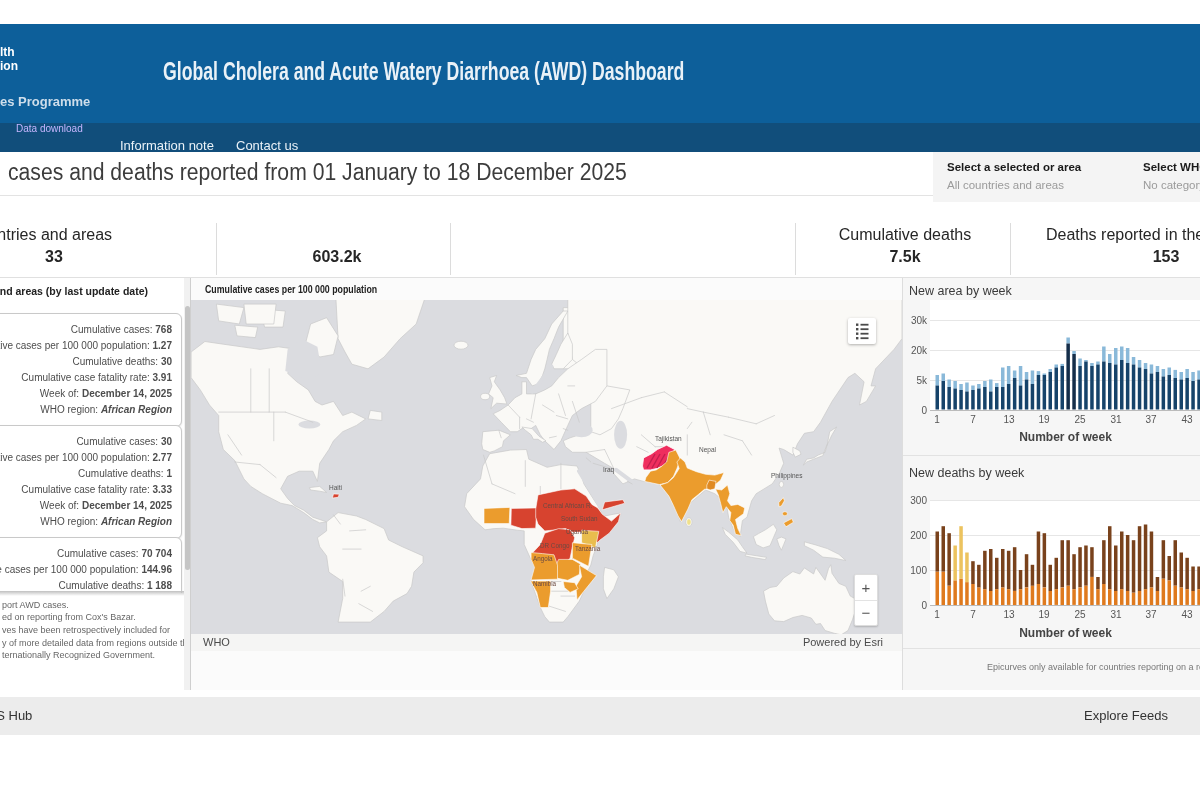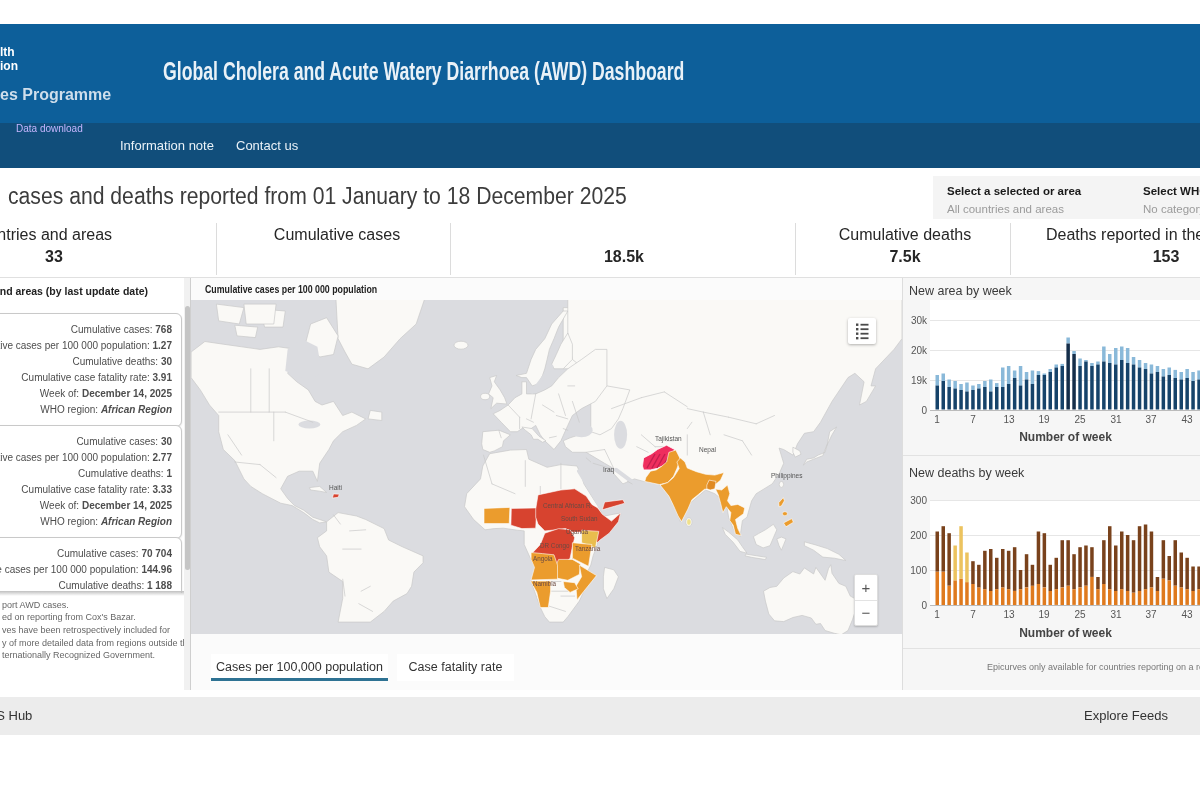--- a/index.html
+++ b/index.html
@@ -2,43 +2,42 @@
 <html><head><meta charset="utf-8"><style>
 *{margin:0;padding:0;box-sizing:border-box}
 body{width:1200px;height:800px;font-family:"Liberation Sans",sans-serif;background:#fff;overflow:hidden;position:relative}
 .abs{position:absolute}
 .xt{position:absolute;font-size:10px;color:#555;width:16px;text-align:center}
 .yt{position:absolute;font-size:10px;color:#555;width:24px;text-align:right}
 </style></head><body>
 
 <div class="abs" style="left:0;top:24px;width:1200px;height:99px;background:#0d5f9a">
   <div class="abs" style="left:0px;top:21px;font-size:12px;font-weight:bold;color:#fff;line-height:14px">lth<br>ion</div>
-  <div class="abs" style="left:0px;top:62px;font-size:16px;font-weight:bold;color:#cfdeeb">es Programme</div>
+  <div class="abs" style="left:0px;top:70px;font-size:13px;font-weight:bold;color:#cfdeeb">es Programme</div>
   <div class="abs" style="left:163px;top:32px;font-size:26px;font-weight:600;color:#e9f1f7;transform:scaleX(0.68);transform-origin:0 0;white-space:nowrap">Global Cholera and Acute Watery Diarrhoea (AWD) Dashboard</div>
 </div>
 <div class="abs" style="left:0;top:123px;width:1200px;height:45px;background:#114e7b">
   <div class="abs" style="left:16px;top:0;font-size:10px;color:#c4b5fd">Data download</div>
   <div class="abs" style="left:120px;top:15px;font-size:13px;color:#eaf2f8">Information note</div>
   <div class="abs" style="left:236px;top:15px;font-size:13px;color:#eaf2f8">Contact us</div>
 </div>
 
-<div class="abs" style="left:0;top:176px;width:1200px;height:50px;background:#fff;border-bottom:1px solid #e3e3e3">
+<div class="abs" style="left:0;top:152px;width:1200px;height:44px;background:#fff;border-bottom:1px solid #e3e3e3">
   <div class="abs" style="left:8px;top:7px;font-size:23px;color:#3c3c3c;transform:scaleX(0.92);transform-origin:0 0;white-space:nowrap">cases and deaths reported from 01 January to 18 December 2025</div>
   <div class="abs" style="left:933px;top:0;width:267px;height:50px;background:#f4f4f4">
     <div class="abs" style="left:14px;top:9px;font-size:11.5px;font-weight:bold;color:#1a1a1a">Select a selected or area</div>
     <div class="abs" style="left:14px;top:27px;font-size:11.5px;color:#9b9b9b">All countries and areas</div>
     <div class="abs" style="left:210px;top:9px;font-size:11.5px;font-weight:bold;color:#1a1a1a;white-space:nowrap">Select WHO region or</div>
     <div class="abs" style="left:210px;top:27px;font-size:11.5px;color:#9b9b9b;white-space:nowrap">No category selected</div>
   </div>
 </div>
 <div class="abs" style="left:0;top:219px;width:1200px;height:59px;background:#fff;border-bottom:1px solid #e0e0e0">
     <div class="abs" style="left:-260px;top:7px;width:600px;text-align:center;font-size:16px;color:#262626">Countries and areas</div>
     <div class="abs" style="left:-246px;top:29px;width:600px;text-align:center;font-size:16px;font-weight:bold;color:#262626">33</div>
-    <div class="abs" style="left:37px;top:7px;width:600px;text-align:center;font-size:16px;color:#262626">Cumulative cases</div>
-    <div class="abs" style="left:324px;top:29px;width:600px;text-align:center;font-size:16px;font-weight:bold;color:#262626">18.5k</div>
+    <div class="abs" style="left:37px;top:29px;width:600px;text-align:center;font-size:16px;font-weight:bold;color:#262626">603.2k</div>
     <div class="abs" style="left:605px;top:7px;width:600px;text-align:center;font-size:16px;color:#262626">Cumulative deaths</div>
     <div class="abs" style="left:605px;top:29px;width:600px;text-align:center;font-size:16px;font-weight:bold;color:#262626">7.5k</div>
     <div class="abs" style="left:870px;top:7px;width:600px;text-align:center;font-size:16px;color:#262626">Deaths reported in the last 28 days</div>
     <div class="abs" style="left:866px;top:29px;width:600px;text-align:center;font-size:16px;font-weight:bold;color:#262626">153</div>
     <div class="abs" style="left:216px;top:4px;width:1px;height:52px;background:#dcdcdc"></div>
     <div class="abs" style="left:450px;top:4px;width:1px;height:52px;background:#dcdcdc"></div>
     <div class="abs" style="left:795px;top:4px;width:1px;height:52px;background:#dcdcdc"></div>
     <div class="abs" style="left:1010px;top:4px;width:1px;height:52px;background:#dcdcdc"></div>
   </div>
 <div class="abs" style="left:0;top:278px;width:191px;height:412px;background:#fff;border-right:1px solid #cfcfcf;overflow:hidden">
@@ -260,35 +259,35 @@
           <rect x="12.5" y="5.8" width="8" height="1.8"></rect>
           <rect x="12.5" y="10.3" width="8" height="1.8"></rect>
           <rect x="12.5" y="14.8" width="8" height="1.8"></rect>
           <rect x="12.5" y="19.3" width="8" height="1.8"></rect>
         </g>
       </svg></div>
     <div class="abs" style="left:663px;top:296px;width:24px;height:52px;background:#fff;border:1px solid #ddd;border-radius:2px;box-shadow:0 1px 2px rgba(0,0,0,.2)">
       <div style="height:26px;text-align:center;font-size:15px;line-height:25px;color:#555;border-bottom:1px solid #e3e3e3">+</div>
       <div style="height:25px;text-align:center;font-size:15px;line-height:23px;color:#555">−</div>
     </div>
-    <div class="abs" style="left:0;top:373px;width:711px;height:39px;background:#fbfbfb">
-      <div class="abs" style="left:20px;top:3px;width:177px;height:27px;background:#fff;font-size:12.5px;color:#333;text-align:center;line-height:27px;border-bottom:3px solid #2e7293">Cases per 100,000 population</div>
-      <div class="abs" style="left:206px;top:3px;width:117px;height:27px;background:#fff;font-size:12.5px;color:#333;text-align:center;line-height:27px">Case fatality rate</div>
+    <div class="abs" style="left:0;top:356px;width:711px;height:17px;background:rgba(244,244,243,.92)">
+      <div class="abs" style="left:12px;top:2px;font-size:11px;color:#4a4a4a">WHO</div>
+      <div class="abs" style="left:520px;top:2px;width:172px;text-align:right;font-size:11px;color:#4a4a4a">Powered by Esri</div>
     </div>
   </div>
 <div class="abs" style="left:902px;top:278px;width:298px;height:412px;background:#f6f6f6;border-left:1px solid #ddd;overflow:hidden">
     <div class="abs" style="left:6px;top:6px;font-size:12.5px;color:#3a3a3a">New area by week</div>
     <div class="abs" style="left:27px;top:22px;width:271px;height:110px;background:#fff"></div>
     <div class="abs" style="left:27px;top:41.5px;width:271px;height:1px;background:#e6e6e6"></div>
     <div class="abs" style="left:27px;top:71.5px;width:271px;height:1px;background:#e6e6e6"></div>
     <div class="abs" style="left:27px;top:101.5px;width:271px;height:1px;background:#e6e6e6"></div>
     <div class="abs" style="left:27px;top:131.5px;width:271px;height:1px;background:#bbb"></div>
     <div class="yt" style="left:0px;top:36.5px">30k</div>
     <div class="yt" style="left:0px;top:66.5px">20k</div>
-    <div class="yt" style="left:0px;top:96.5px">19k</div>
+    <div class="yt" style="left:0px;top:96.5px">5k</div>
     <div class="yt" style="left:0px;top:126.5px">0</div>
     <svg class="abs" style="left:0;top:0" width="298" height="412" viewBox="902 278 298 412">
       <rect x="934.5" y="375.0" width="3.5" height="10.5" fill="#8ab9d9"></rect>
       <rect x="934.5" y="385.5" width="3.5" height="24.0" fill="#16436a"></rect>
       <rect x="940.5" y="373.5" width="3.5" height="7.5" fill="#8ab9d9"></rect>
       <rect x="940.5" y="381.0" width="3.5" height="28.5" fill="#16436a"></rect>
       <rect x="946.4" y="379.5" width="3.5" height="7.5" fill="#8ab9d9"></rect>
       <rect x="946.4" y="387.0" width="3.5" height="22.5" fill="#16436a"></rect>
       <rect x="952.4" y="381.0" width="3.5" height="7.5" fill="#8ab9d9"></rect>
       <rect x="952.4" y="388.5" width="3.5" height="21.0" fill="#16436a"></rect>

